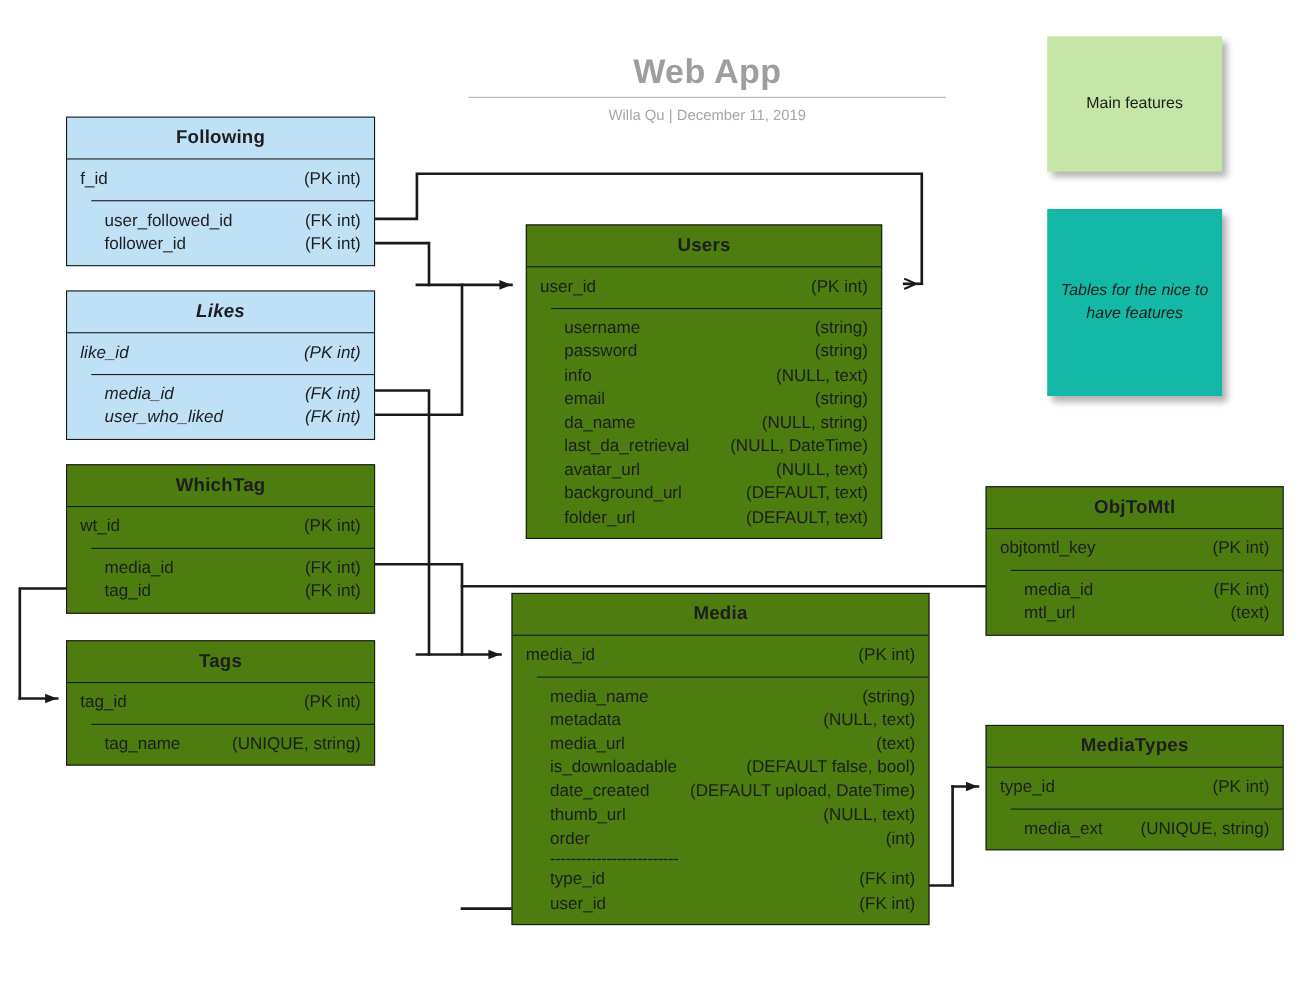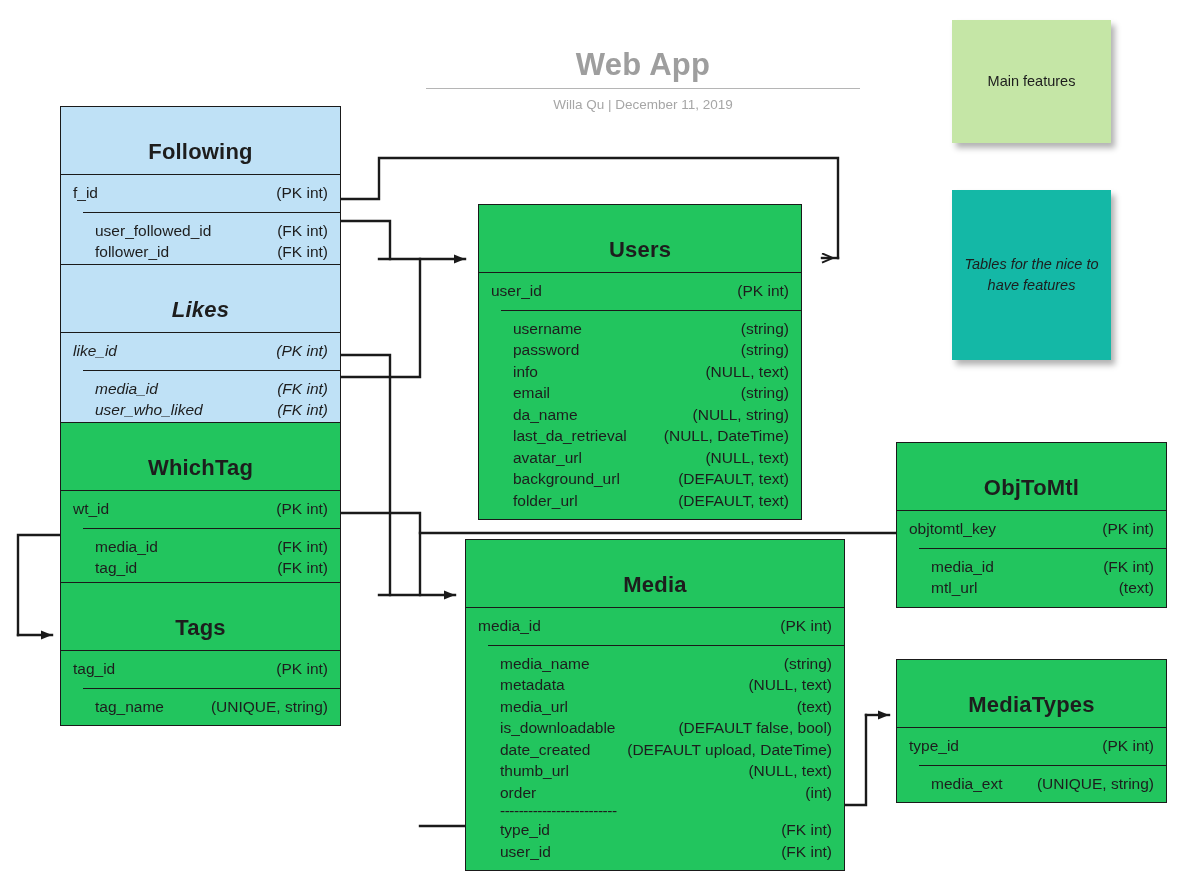--- a/index.html
+++ b/index.html
@@ -13,35 +13,34 @@
   #canvas{position:absolute;left:0;top:0;width:1183px;height:896px;}
 
   
   #wires{position:absolute;left:0;top:0;width:1183px;height:896px;pointer-events:none;}
 
   
   .table{
     position:absolute;
     box-sizing:border-box;
     border:1.6px solid #1a1a1a;
-    background:#22c55e;
+    background:#4d7c0f;
     font-size:15.5px;
     color:#1d1d1d;
     z-index:5;
   }
   .table.blue{background:#bfe1f6;}
   .t-title{
     box-sizing:border-box;
     text-align:center;
     font-weight:bold;
-    font-size:22px;
+    font-size:17px;
     padding:8px 6px 9px 6px;
     border-bottom:1.6px solid #1a1a1a;
     letter-spacing:.2px;
-    margin-top:24px;
   }
   .t-sec{
     box-sizing:border-box;
     padding:7px 12px 8px 12px;
   }
   .t-sec + .t-sec{border-top:1.6px solid #1a1a1a;margin-left:22px;}
   .row{
     display:flex;
     justify-content:space-between;
     align-items:baseline;
@@ -128,21 +127,21 @@
 
     </g>
   </svg>
 
   <div id="header">
     <div class="h-title">Web App</div>
     <div class="h-rule"></div>
     <div class="h-sub">Willa Qu  |  December 11, 2019</div>
   </div>
 
-  <div class="note green" style="left:952px;top:20px;width:159px;height:123px;">
+  <div class="note green" style="left:952px;top:33px;width:159px;height:123px;">
     <span>Main features</span>
   </div>
   <div class="note blue" style="left:952px;top:190px;width:159px;height:170px;">
     <span>Tables for the nice to have features</span>
   </div>
 
   <div class="table blue" style="left:60px;top:106px;width:281px;">
     <div class="t-title">Following</div>
     <div class="t-sec">
       <div class="row">

